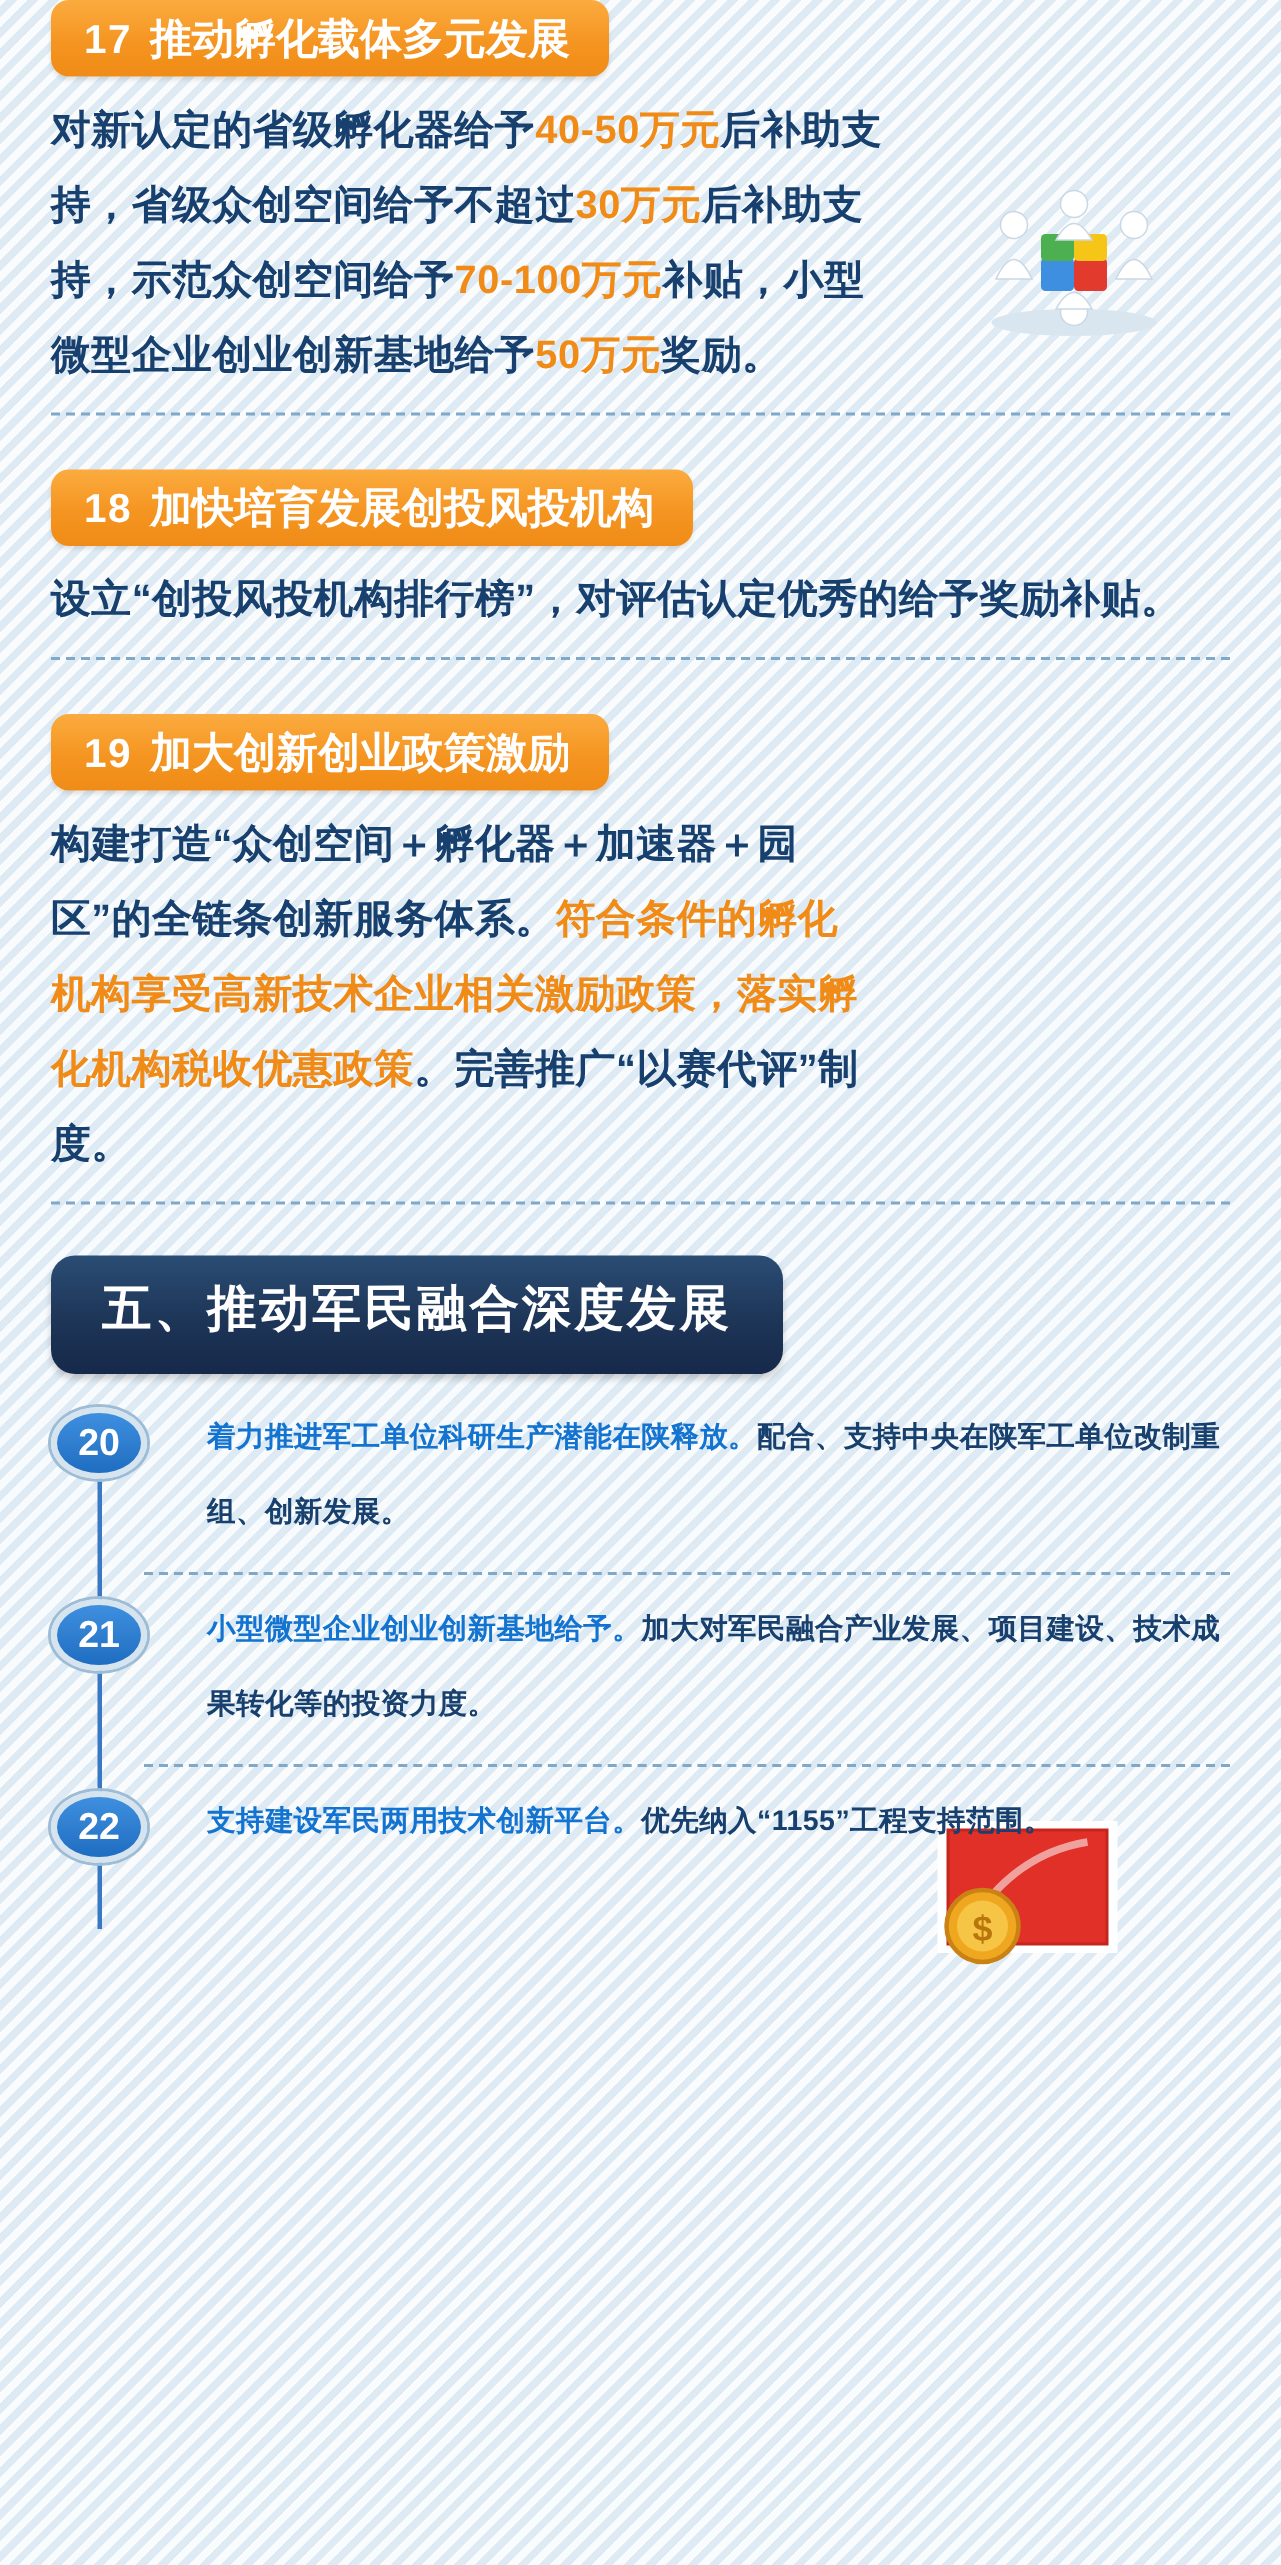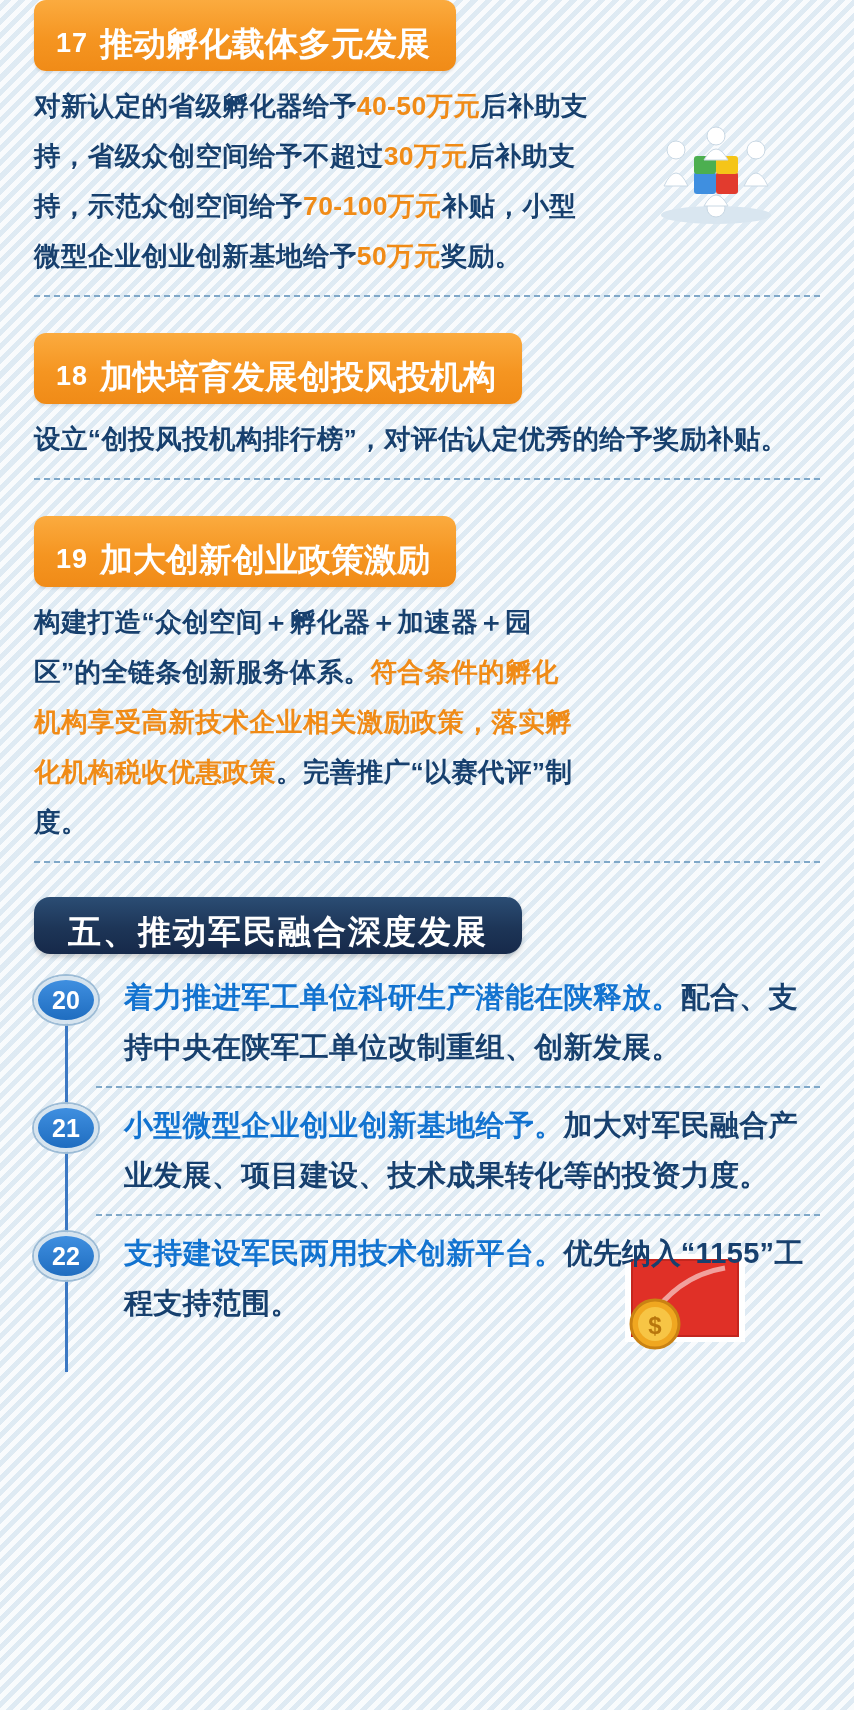--- a/index.html
+++ b/index.html
@@ -39,31 +39,31 @@
   }
 
   
   .pill {
     display: inline-flex;
     align-items: center;
     gap: 12px;
     background: linear-gradient(180deg, #fbab3f 0%, #f59521 55%, #f08b17 100%);
     color: #ffffff;
     border-radius: 12px;
-    padding: 27px 26px 11px 22px;
+    padding: 12px 26px 11px 22px;
     box-shadow: 0 2px 3px rgba(0,0,0,0.10);
   }
   .pill .num {
     font-size: 27px;
     font-weight: bold;
     letter-spacing: 1px;
     line-height: 1;
   }
   .pill .ttl {
-    font-size: 33px;
+    font-size: 28px;
     font-weight: bold;
     line-height: 1;
   }
 
   .para {
     font-size: 26.5px;
     line-height: 50px;
     color: #17406e;
     font-weight: bold;
     letter-spacing: 0.4px;
@@ -77,21 +77,21 @@
     margin: 14px 0 0 0;
   }
 
   .block { margin-top: 36px; }
 
   
   .section-banner {
     margin-top: 34px;
     background: linear-gradient(180deg, #2b4d74 0%, #1d3557 55%, #16294a 100%);
     border-radius: 16px;
-    padding: 18px 34px 6px 34px;
+    padding: 18px 34px 28px 34px;
     display: inline-block;
     box-shadow: 0 3px 5px rgba(0,0,0,0.18);
   }
   .section-banner .stitle {
     color: #ffffff;
     font-size: 33px;
     font-weight: bold;
     letter-spacing: 2px;
     line-height: 1;
   }
@@ -129,22 +129,22 @@
     color: #ffffff;
     font-size: 25px;
     font-weight: bold;
     display: flex;
     align-items: center;
     justify-content: center;
     box-sizing: border-box;
     margin-top: 4px;
   }
   .tl-body {
-    margin-left: 26px;
-    font-size: 29px;
+    margin-left: 40px;
+    font-size: 19px;
     line-height: 50px;
     color: #17406e;
     font-weight: bold;
     letter-spacing: 0.3px;
   }
   .tl-body .lead { color: #1273d0; }
   .tl-sep {
     border: none;
     border-top: 2px dashed #7fa8c9;
     margin: 10px 0 12px 62px;

